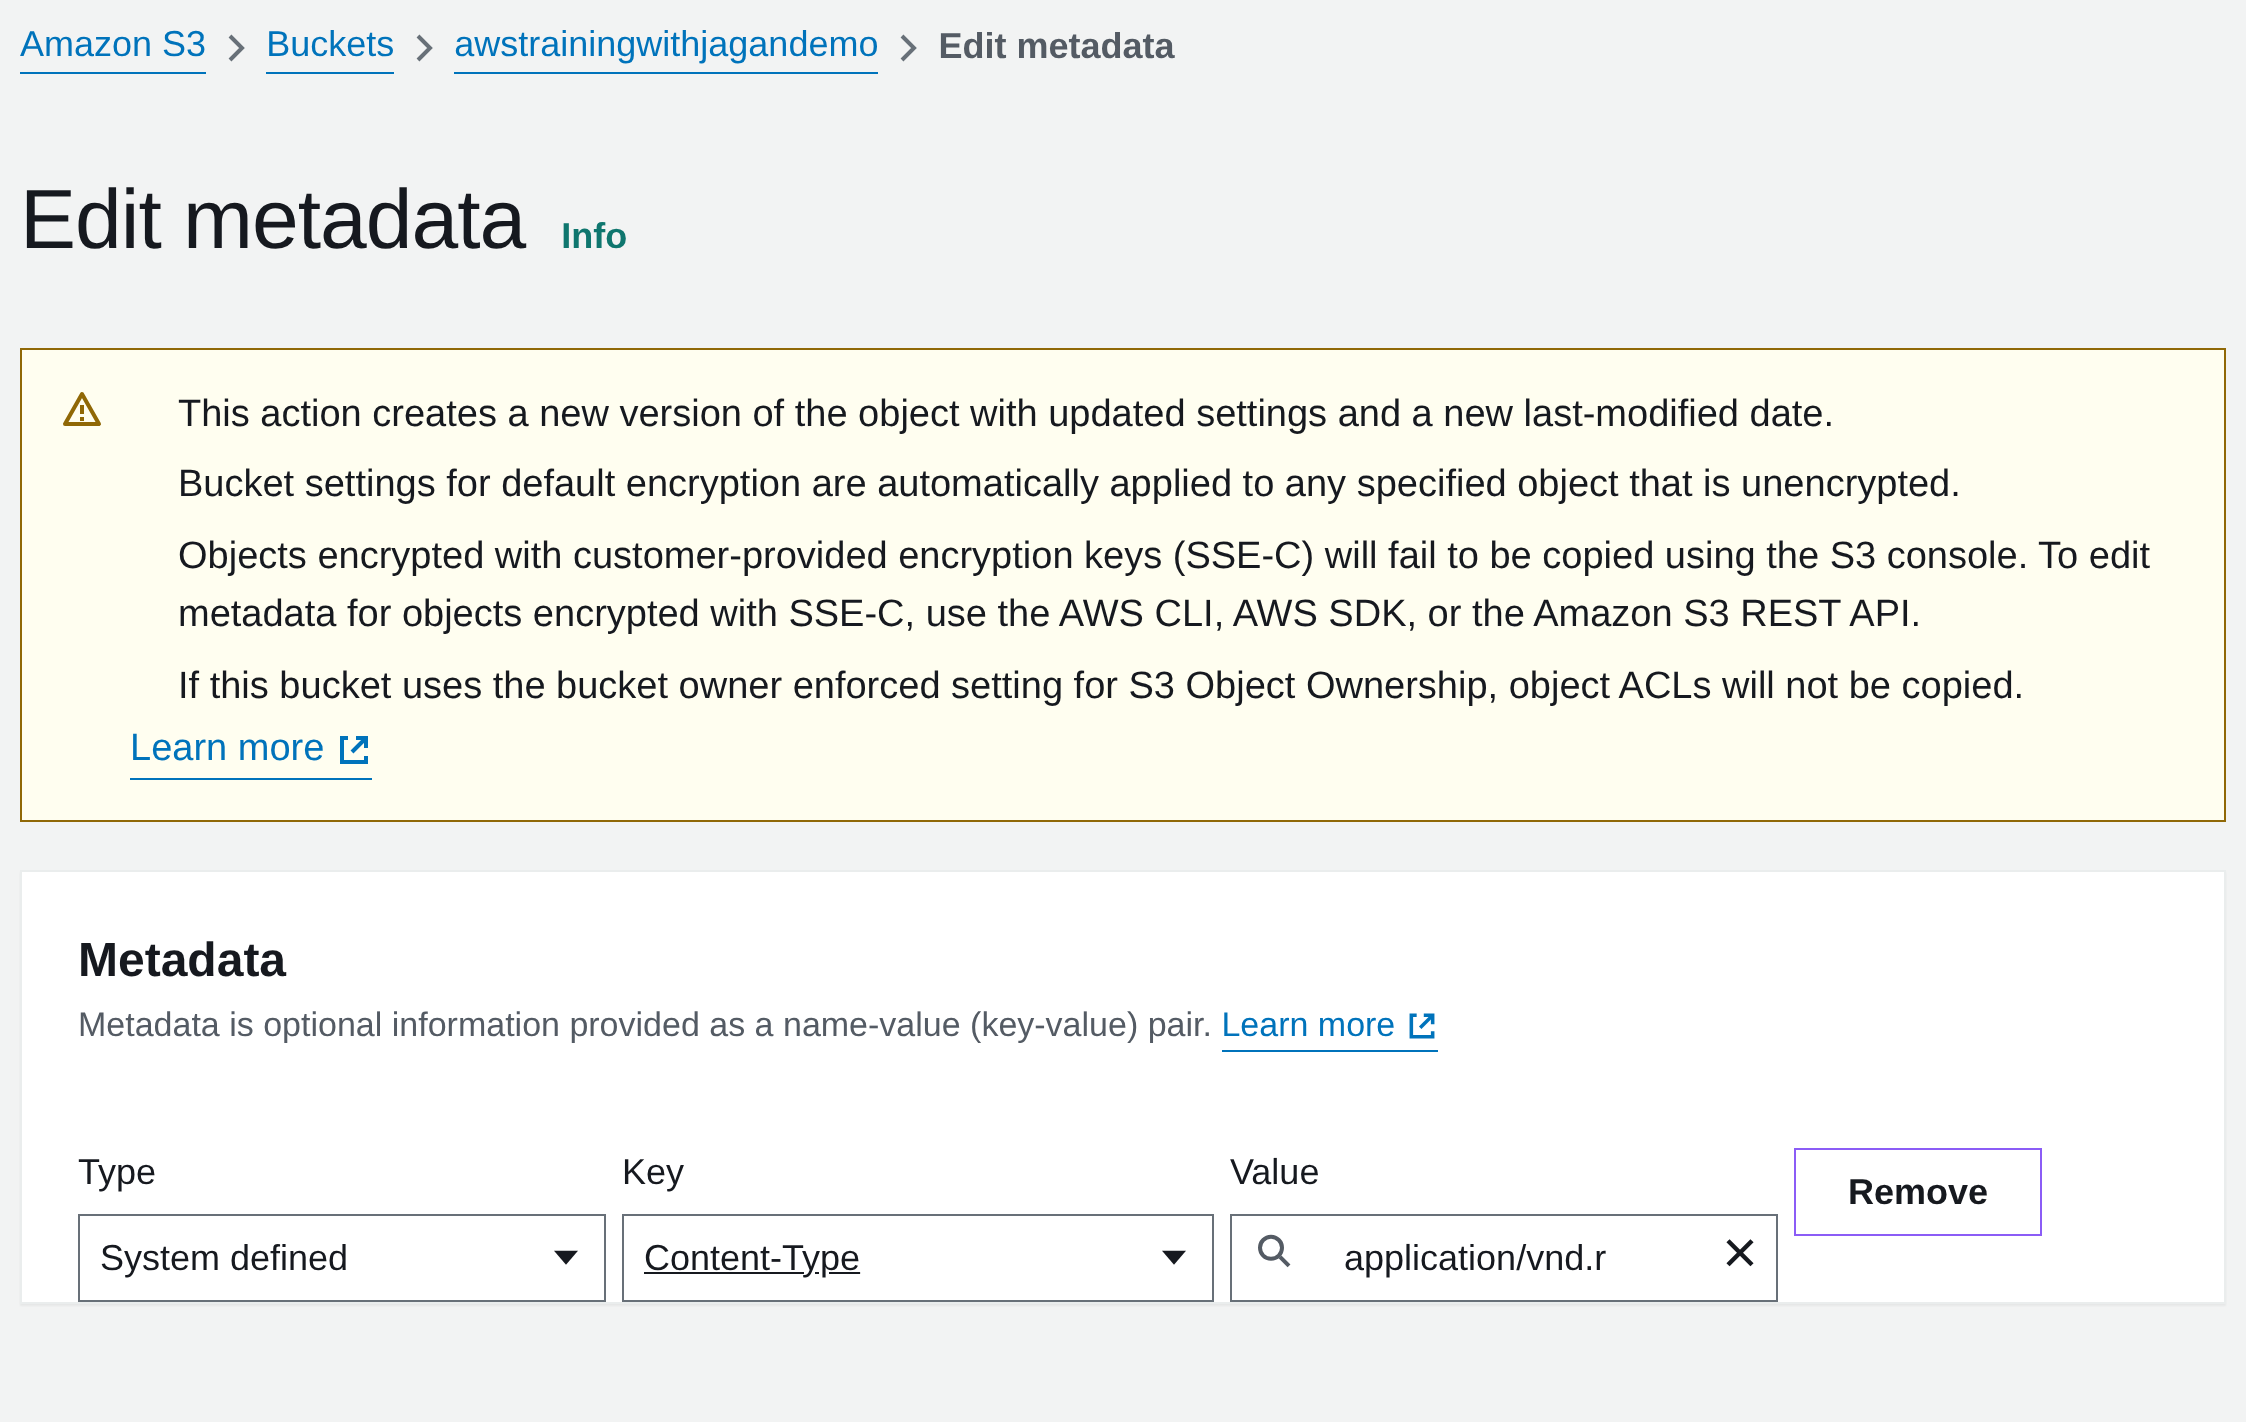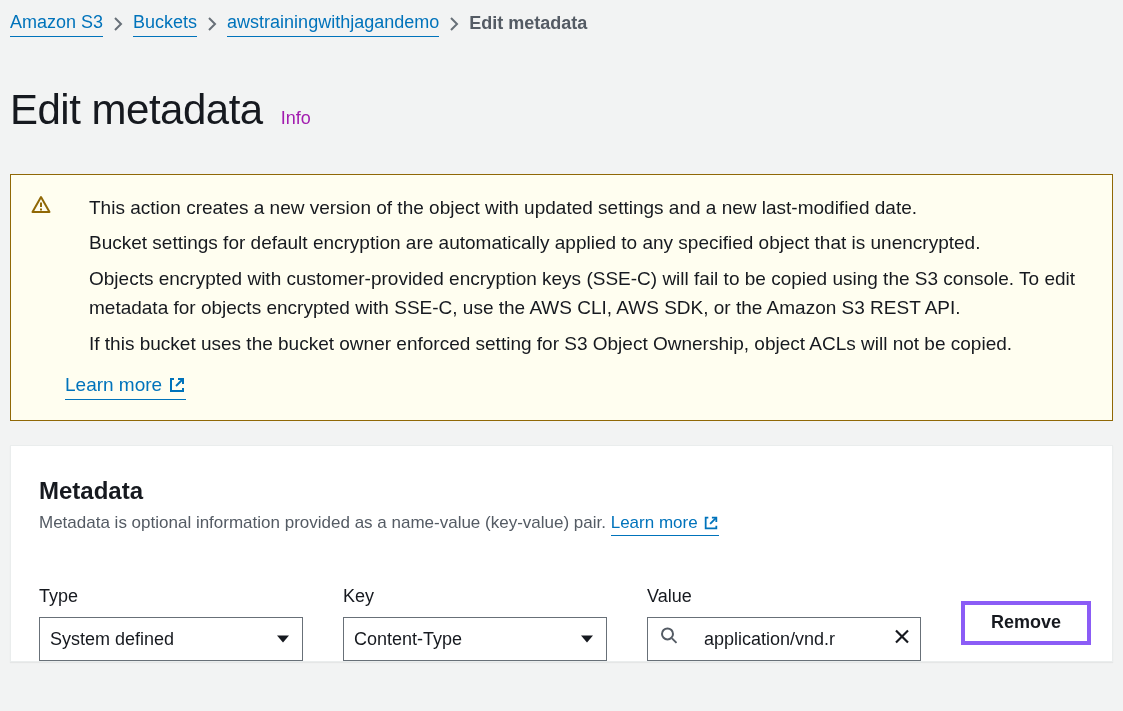--- a/index.html
+++ b/index.html
@@ -46,43 +46,43 @@
     gap: 18px;
     margin-bottom: 34px;
   }
   .page-heading h1 {
     font-size: 42px;
     font-weight: 400;
     color: #16191f;
     letter-spacing: -0.5px;
   }
   .info-link {
-    color: #a21caf;
-    font-size: 18px;
-    font-weight: 400;
+    color: #0f766e;
+    font-size: 18px;
+    font-weight: 700;
     text-decoration: none;
   }
 
   
   .alert {
     border: 1px solid #906806;
     background: #fffef0;
     padding: 18px 20px 20px 20px;
     margin-bottom: 24px;
     display: flex;
     gap: 14px;
   }
   .alert-icon {
     flex: 0 0 auto;
     margin-top: 2px;
   }
   .alert ul {
     list-style: disc;
     padding-left: 24px;
-    margin-bottom: 14px;
+    margin-bottom: 4px;
   }
   .alert li {
     font-size: 19px;
     line-height: 1.55;
     color: #16191f;
     margin-bottom: 6px;
     white-space: nowrap;
     overflow: hidden;
   }
   .alert li:last-child { margin-bottom: 0; }
@@ -121,22 +121,22 @@
     color: #0073bb;
     text-decoration: none;
     border-bottom: 1px solid #0073bb;
     display: inline-flex;
     align-items: center;
     gap: 5px;
   }
 
   .form-row {
     display: flex;
-    gap: 40px;
-    align-items: center;
+    gap: 8px;
+    align-items: flex-start;
   }
   .field {
     display: flex;
     flex-direction: column;
     gap: 8px;
   }
   .field-label {
     font-size: 18px;
     color: #16191f;
   }
@@ -149,21 +149,21 @@
     color: #16191f;
     display: flex;
     align-items: center;
     position: relative;
   }
   .select {
     width: 264px;
     padding: 0 40px 0 10px;
     cursor: pointer;
   }
-  .select.key { width: 264px; }
+  .select.key { width: 296px; text-decoration: underline; }
   .select .caret {
     position: absolute;
     right: 12px;
     top: 50%;
     transform: translateY(-50%);
   }
 
   .text-input {
     width: 274px;
     padding: 0 36px 0 40px;
@@ -186,21 +186,21 @@
   .text-input .clear-ic {
     position: absolute;
     right: 10px;
     top: 50%;
     transform: translateY(-50%);
     cursor: pointer;
   }
 
   .btn {
     height: 44px;
-    border: 4px solid #8b5cf6;
+    border: 1px solid #8b5cf6;
     background: #fff;
     padding: 0 26px;
     font-size: 18px;
     font-weight: 700;
     color: #16191f;
     cursor: pointer;
     display: inline-flex;
     align-items: center;
   }
 </style>

